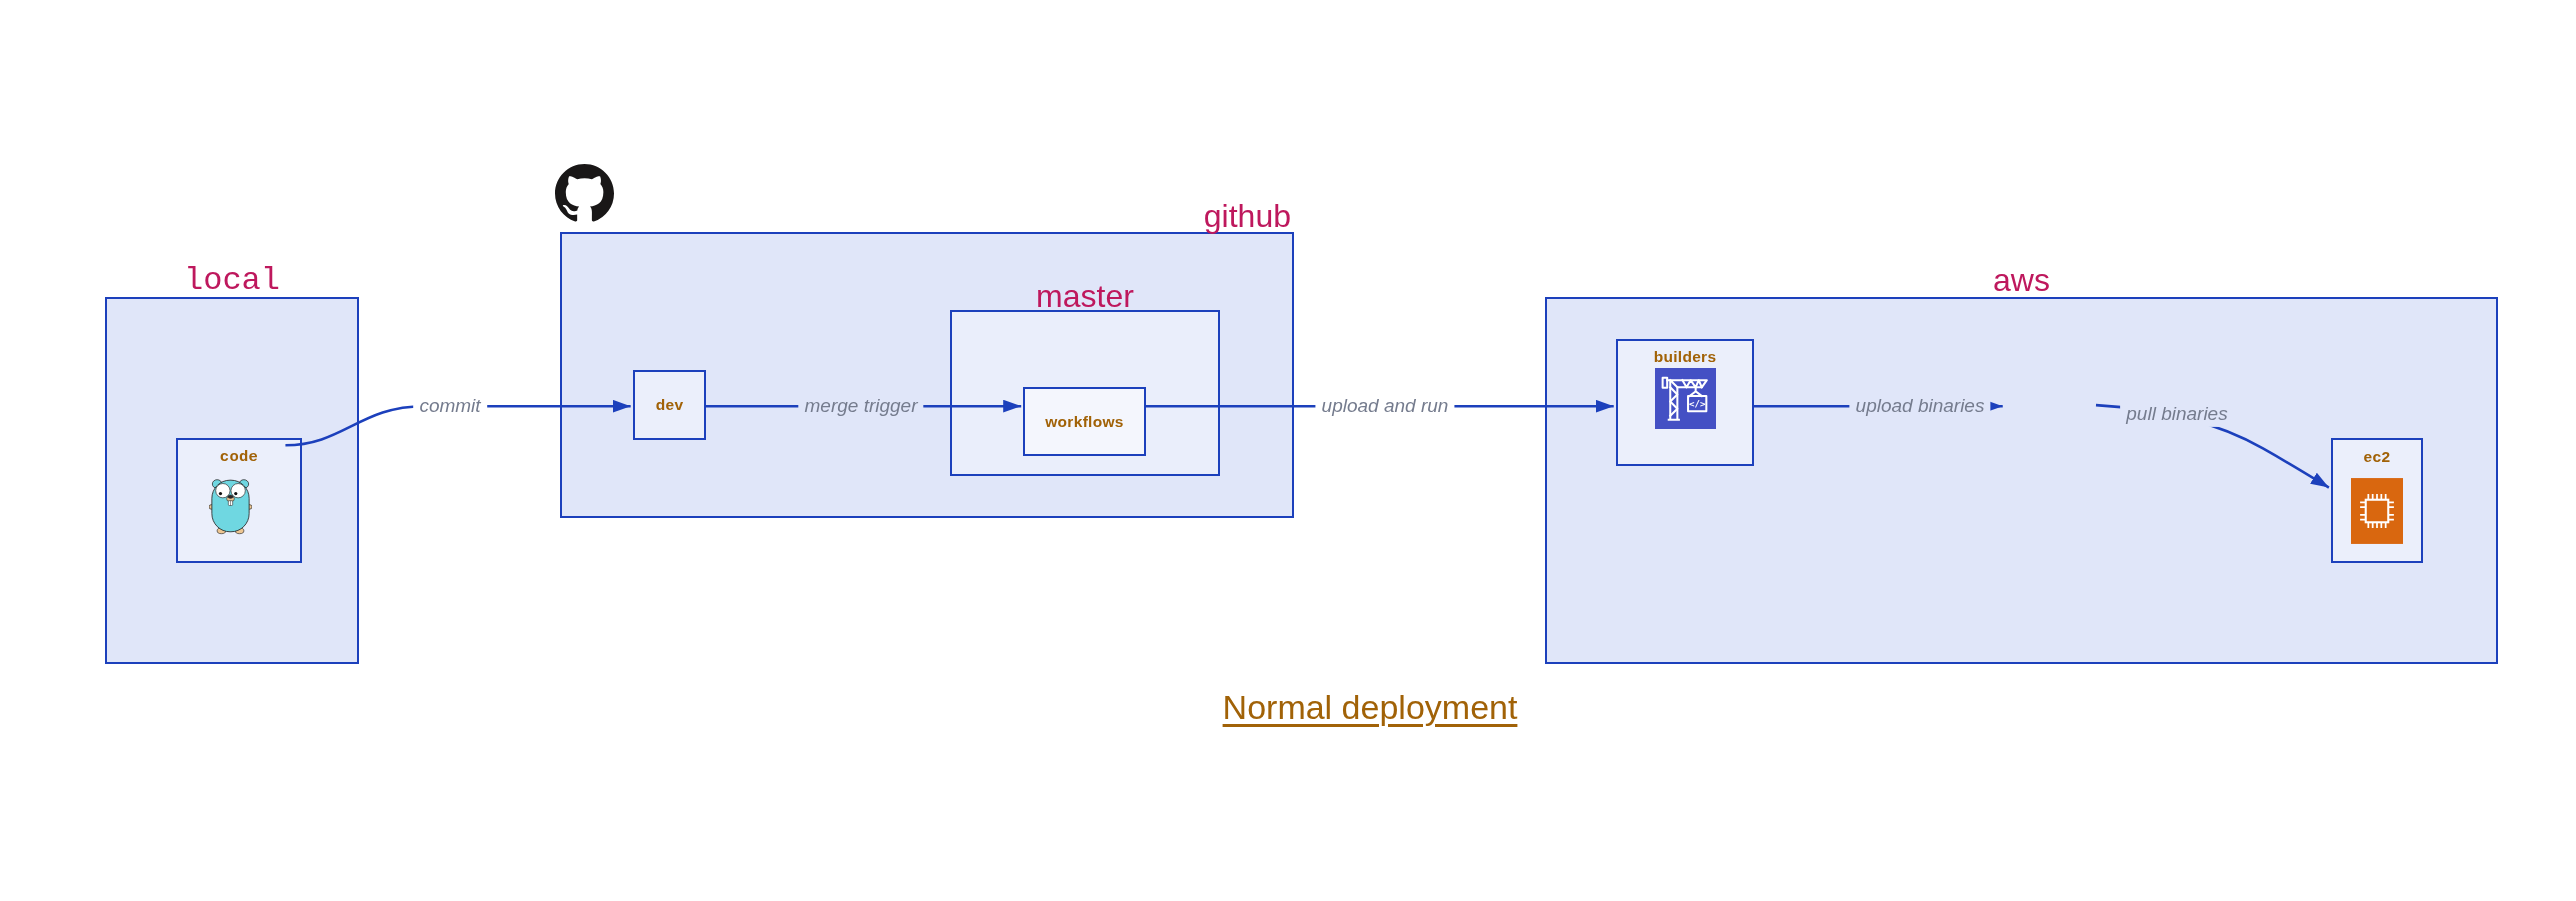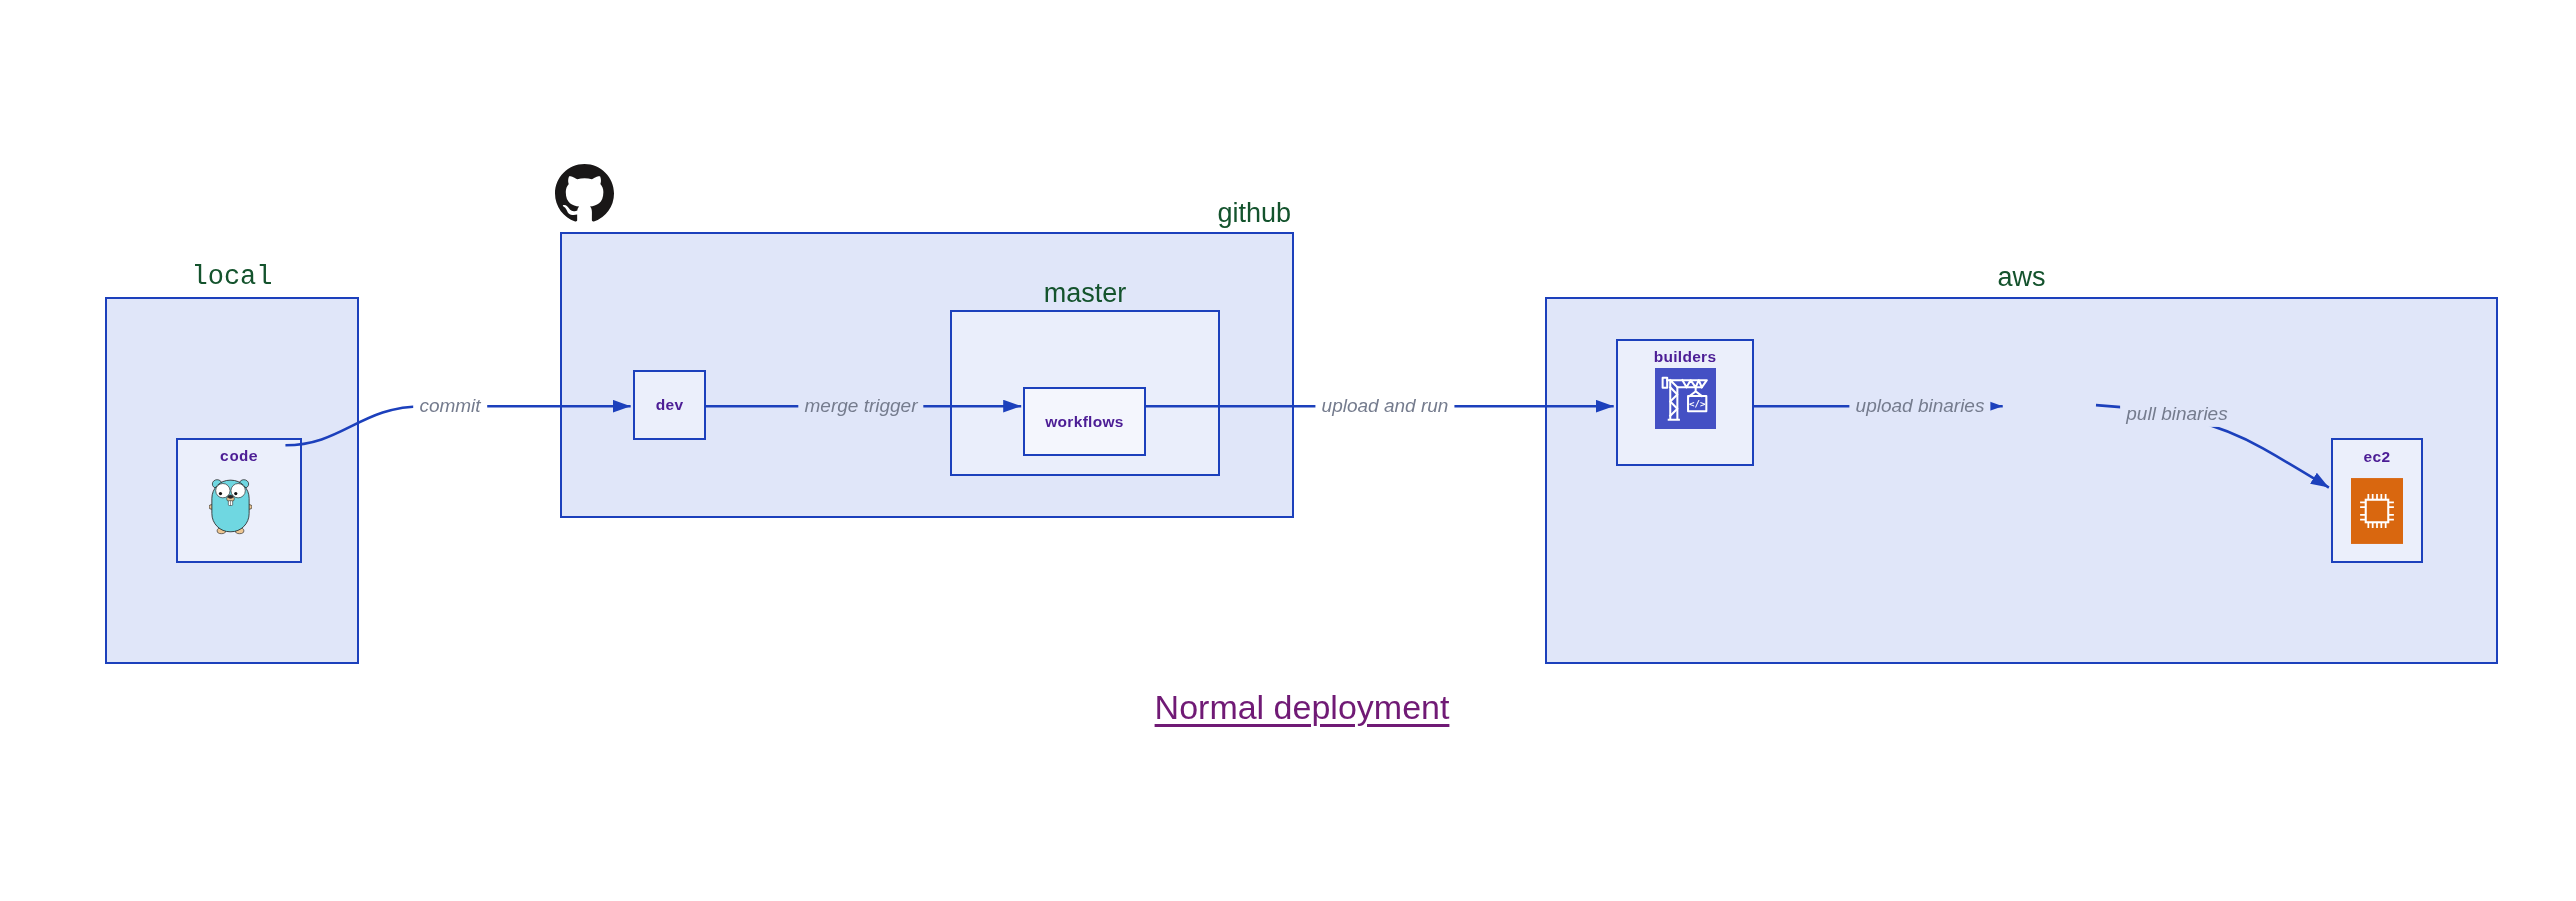--- a/index.html
+++ b/index.html
@@ -12,37 +12,37 @@
   }
   .group {
     position:absolute;
     border:2.6px solid #1c40bc;
     background:#e0e6f9;
   }
   .group-label {
     position:absolute;
     width:100%;
     text-align:center;
-    font-size:27px;
-    color:#14532d;
+    font-size:32px;
+    color:#be185d;
     white-space:nowrap;
   }
   .node {
     position:absolute;
     border:2.1px solid #1c40bc;
     background:#ebeffb;
   }
   .node-label {
     position:absolute;
     top:7.2px;
     width:100%;
     text-align:center;
     font-weight:bold;
     font-size:15.5px;
-    color:#4c1d95;
+    color:#a16207;
     letter-spacing:0.3px;
     white-space:nowrap;
   }
   .node-label-centered {
     top:50%;
     transform:translateY(-50%);
   }
   #master-box { background:#eaeefb; border-width:2.1px; }
   #workflows-box { background:#f4f6fd; }
   #edges-layer { position:absolute; left:0; top:0; z-index:4; }
@@ -54,25 +54,25 @@
     color:#757c8e;
     padding:2.1px 6.2px;
     white-space:nowrap;
     z-index:5;
   }
   .bg-white { background:#ffffff; }
   .bg-group { background:#e0e6f9; }
   .icon { position:absolute; }
   #diagram-title {
     position:absolute;
-    left:1302px;
+    left:1370px;
     top:688px;
     transform:translateX(-50%);
     font-size:34px;
-    color:#701a75;
+    color:#a16207;
     font-weight:500;
     text-decoration:underline;
     text-decoration-thickness:2.6px;
     text-underline-offset:5.2px;
     white-space:nowrap;
     z-index:5;
   }
 </style>
 </head>
 <body>

